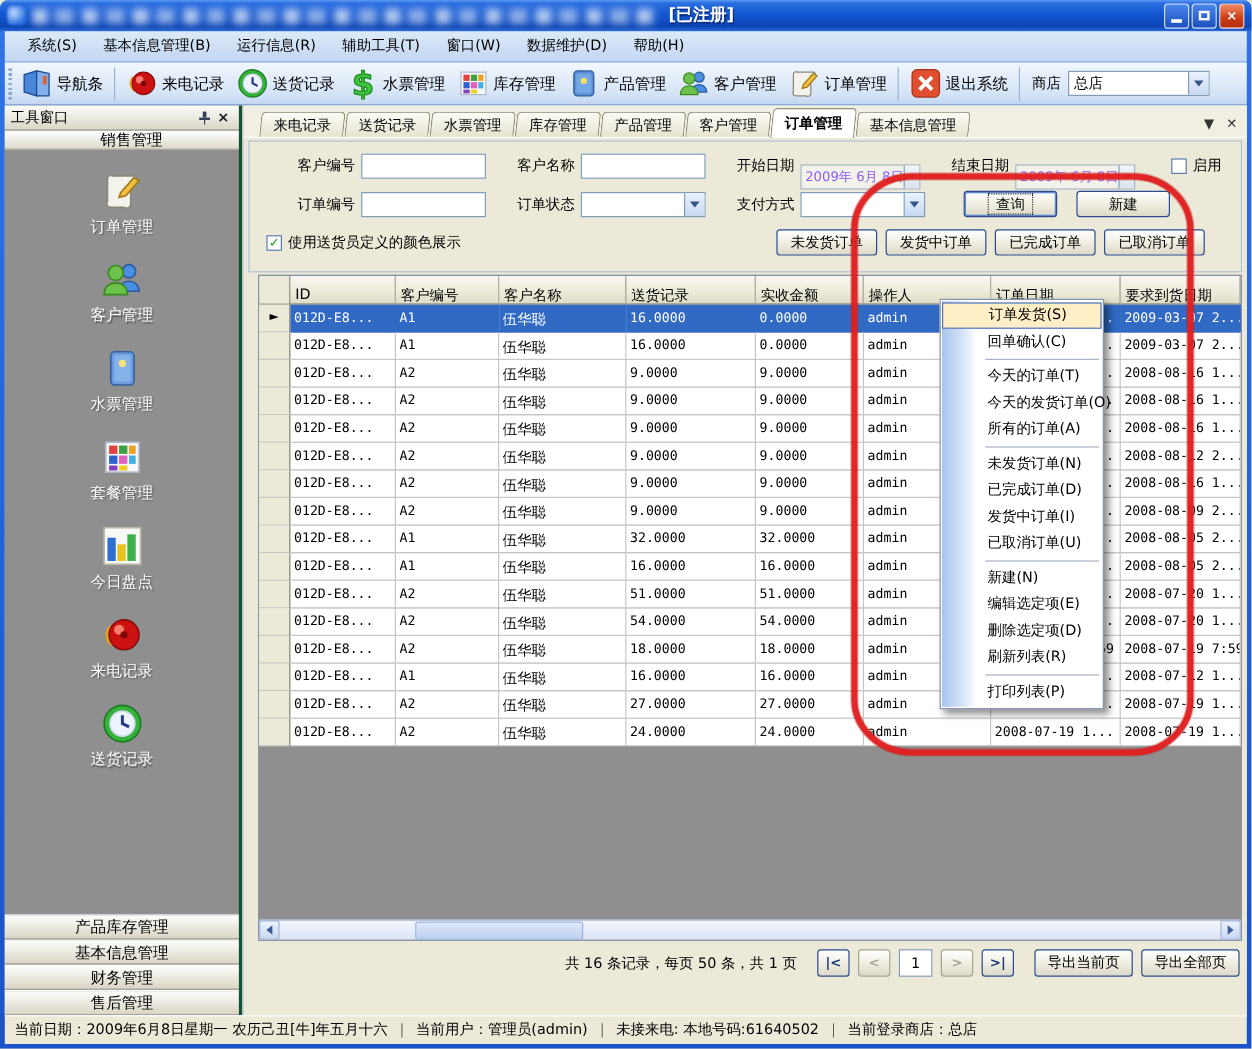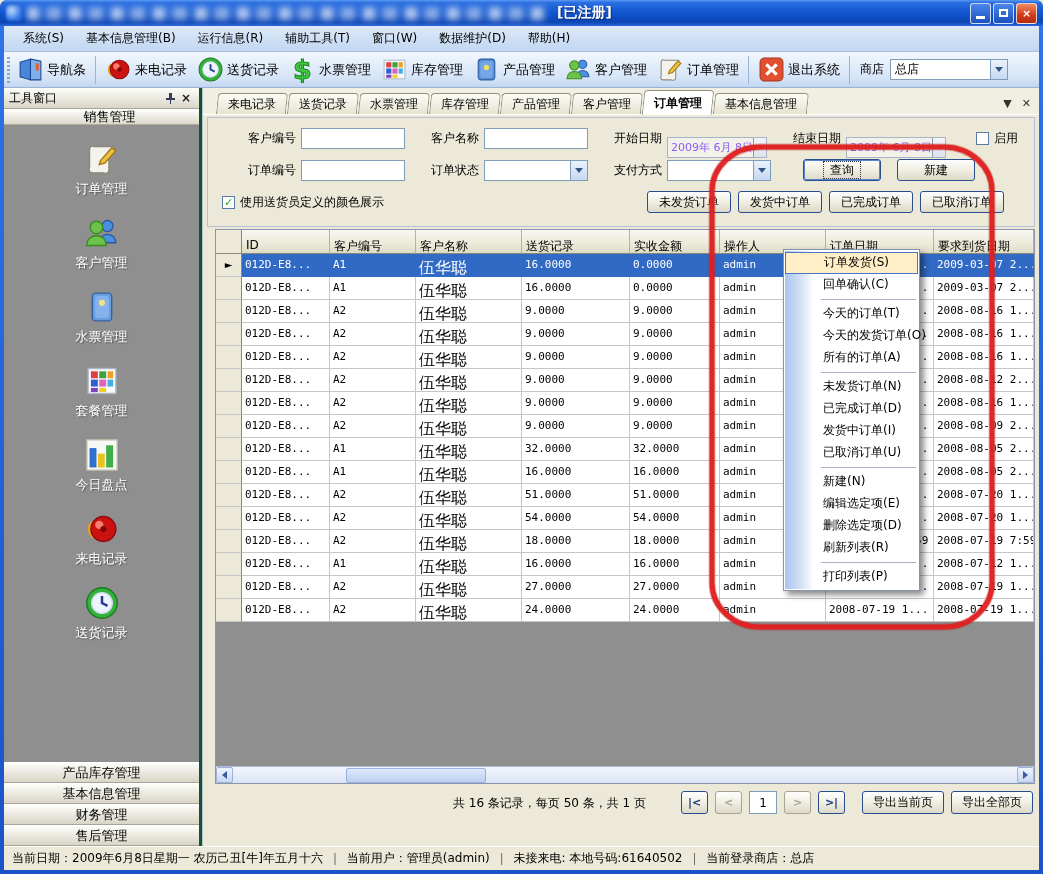--- a/index.html
+++ b/index.html
@@ -91,34 +91,34 @@
   .status-btns { margin-left:auto; display:flex; gap:7px; margin-right:20px; }
   .status-btns .btn { min-width:84px; padding:0 6px; }
 
   
   .gridwrap { flex:1; min-height:0; margin:2px 4px 0 12px; border:1px solid #8a96a8; background:#8f8f8f; display:flex; flex-direction:column; position:relative; }
   .grid-head, .grid-row { display:grid; grid-template-columns:26px 88px 86px 106px 108px 90px 106px 108px minmax(60px,1fr); flex:none; }
   .grid-head { height:24px; }
   .gh { background:linear-gradient(#f8f7f2,#ecead9 60%,#dedbc6); border-right:1px solid #b5b2a2; border-bottom:1px solid #8a8876; padding:8px 4px 0; white-space:nowrap; overflow:hidden; }
   .grid-row { height:23px; background:#fff; }
   .cell { border-right:1px solid #c6c6c6; border-bottom:1px solid #c6c6c6; padding:4px 3px 0; white-space:nowrap; overflow:hidden; font-family:"DejaVu Sans Mono","Liberation Mono",monospace; font-size:11px; }
-  .cell.cjk { font-family:"DejaVu Sans","Liberation Sans",sans-serif; font-size:16px; }
+  .cell.cjk { font-family:"DejaVu Sans","Liberation Sans",sans-serif; font-size:12px; }
   .selcell { background:#ece9d8; border-right:1px solid #8a8876; font-family:"DejaVu Sans",sans-serif; font-size:10px; padding-top:5px; text-align:center; }
   .grid-row.selected .cell:not(.selcell) { background:#316ac5; color:#fff; border-color:#316ac5; }
   .grid-void { flex:1; background:#8f8f8f; }
   .hscroll { height:17px; flex:none; background:linear-gradient(#f4f6fc,#dbe4f6); border-top:1px solid #aebbd4; display:flex; position:relative; }
   .hs-btn { width:17px; height:16px; flex:none; background:linear-gradient(#eef3fc,#c8d8f2); border:1px solid #9cb2dc; border-radius:2px; display:flex; align-items:center; justify-content:center; }
   .hs-btn.right { margin-left:auto; }
   .hs-left-arr { border:4px solid transparent; border-right:5px solid #3a5a9c; margin-left:-4px; }
   .hs-right-arr { border:4px solid transparent; border-left:5px solid #3a5a9c; margin-right:-4px; }
   .hs-thumb { position:absolute; left:130px; top:1px; width:140px; height:15px; border:1px solid #98b1e0; border-radius:2px; background:linear-gradient(#dfe9fa,#bcd0f0); }
 
   
   .pager { height:62px; flex:none; display:flex; align-items:flex-start; justify-content:flex-end; gap:7px; padding:7px 6px 0; }
-  .pager-summary { align-self:flex-start; margin-top:4px; margin-right:28px; white-space:nowrap; }
+  .pager-summary { align-self:flex-start; margin-top:4px; margin-right:10px; white-space:nowrap; }
   .nav-btn { width:27px; height:23px; border:1px solid #2a4d8f; border-radius:3px; background:linear-gradient(#fefefe,#f2f0e4 45%,#ddd9c8); display:flex; align-items:center; justify-content:center; font-size:11px; font-weight:bold; color:#1a3a7a; }
   .nav-btn.disabled { border-color:#a8a495; color:#a8a495; }
   .page-box { width:28px; height:23px; border:1px solid #7f9db9; background:#fff; display:flex; align-items:center; justify-content:center; }
   .pager .btn { height:23px; }
 
   
   .statusbar { height:24px; flex:none; background:#ece9d8; border-top:1px solid #fff; display:flex; align-items:center; padding:0 8px; white-space:nowrap; overflow:hidden; }
   .sb-sep { margin:0 6px; color:#444; }
 
   

